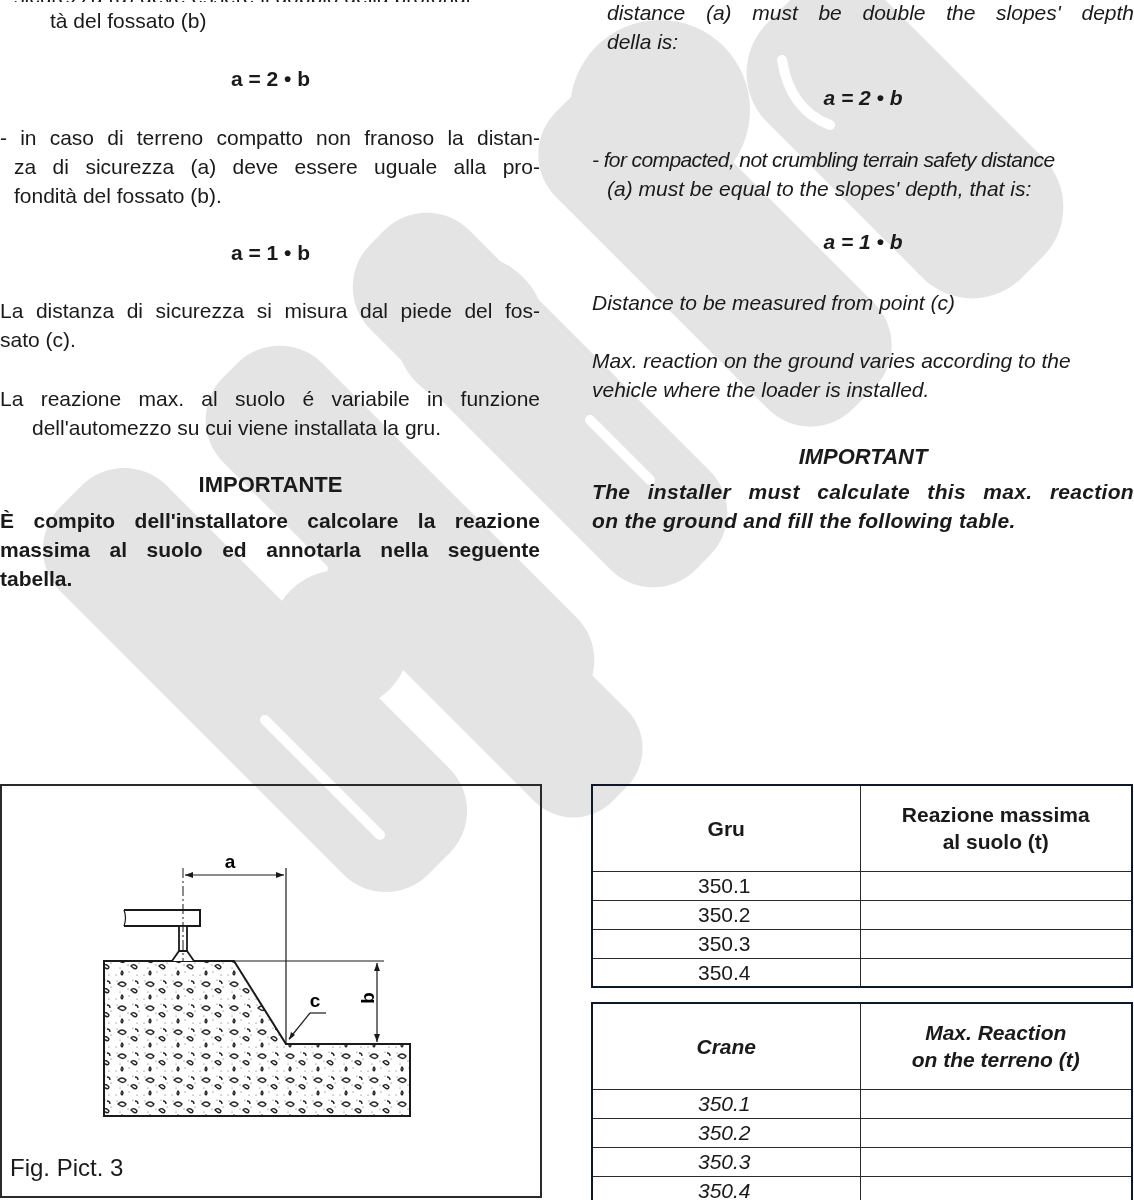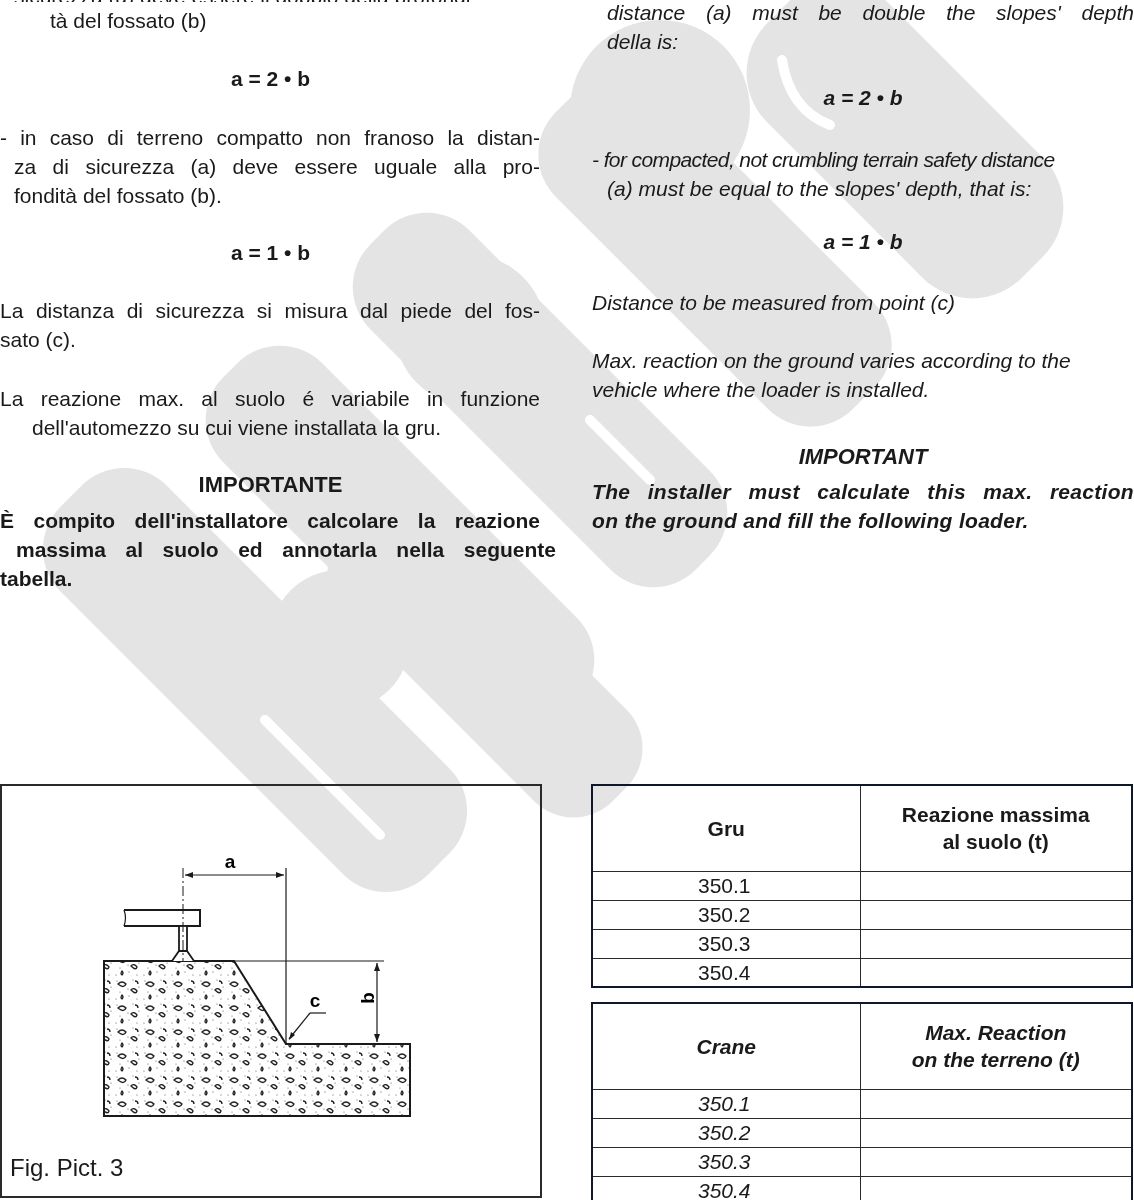--- a/index.html
+++ b/index.html
@@ -74,21 +74,21 @@
   <div class="formula" style="top:241px; left:-2px;">a = 1 • b</div>
 
   <div class="p justify-last" style="left:0; top:296px; width:540px;">La distanza di sicurezza si misura dal piede del fos-</div>
   <div class="p" style="left:0; top:325px; width:540px;">sato (c).</div>
 
   <div class="p justify-last" style="left:0; top:384px; width:540px;">La reazione max. al suolo é variabile in funzione</div>
   <div class="p" style="left:0; top:413px; width:540px;margin-left:32px;">dell'automezzo su cui viene installata la gru.</div>
 
   <div class="heading" style="top:472px; left:-2px;">IMPORTANTE</div>
   <div class="boldp justify-last" style="left:0; top:506px; width:540px;">È compito dell'installatore calcolare la reazione</div>
-  <div class="boldp justify-last" style="left:16px; top:535px; width:540px;">massima al suolo ed annotarla nella seguente</div>
+  <div class="boldp justify-last" style="left:0; top:535px; width:540px;">massima al suolo ed annotarla nella seguente</div>
   <div class="boldp" style="left:0; top:564px; width:540px;">tabella.</div>
 </div>
 
 <div class="col col-en en">
   <div class="p justify-last" style="left:15px; top:-2px; width:527px;">distance (a) must be double the slopes' depth</div>
   <div class="p" style="left:15px; top:27px; width:527px;">della is:</div>
 
   <div class="formula" style="top:86px; left:0;">a = 2 • b</div>
 
   <div class="p" style="left:0; top:145px; width:542px; letter-spacing:-0.6px; white-space:nowrap;">- for compacted, not crumbling terrain safety distance</div>
@@ -96,21 +96,21 @@
 
   <div class="formula" style="top:230px; left:0;">a = 1 • b</div>
 
   <div class="p" style="left:0; top:288px; width:542px;">Distance to be measured from point (c)</div>
 
   <div class="p" style="left:0; top:346px; width:542px; white-space:nowrap;">Max. reaction on the ground varies according to the</div>
   <div class="p" style="left:0; top:375px; width:542px;">vehicle where the loader is installed.</div>
 
   <div class="heading" style="top:444px; left:0;">IMPORTANT</div>
   <div class="boldp justify-last" style="left:0; top:477px; width:542px;">The installer must calculate this max. reaction</div>
-  <div class="boldp" style="left:0; top:506px; width:542px;">on the ground and fill the following loader.</div>
+  <div class="boldp" style="left:0; top:506px; width:542px;">on the ground and fill the following table.</div>
 </div>
 
 <div class="figure-box">
   <svg class="fig-svg" width="540" height="410" viewBox="0 0 540 410" xmlns="http://www.w3.org/2000/svg">
     <defs>
       <pattern id="gravel" x="0" y="0" width="28" height="24" patternUnits="userSpaceOnUse">
         <rect width="28" height="24" fill="#ffffff"></rect>
         <circle cx="3" cy="3" r="0.6" fill="#555"></circle>
         <circle cx="11" cy="6" r="0.6" fill="#555"></circle>
         <circle cx="19" cy="2" r="0.6" fill="#555"></circle>

